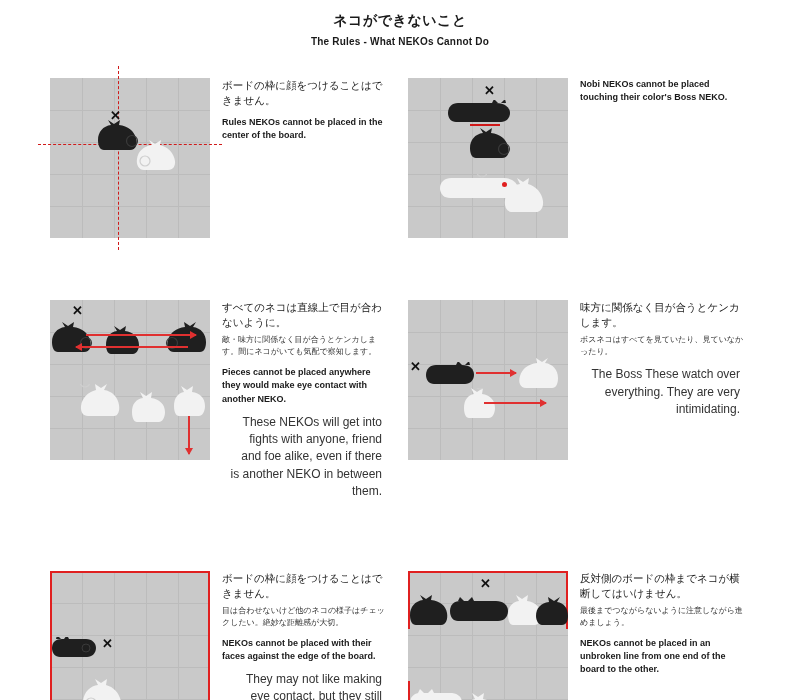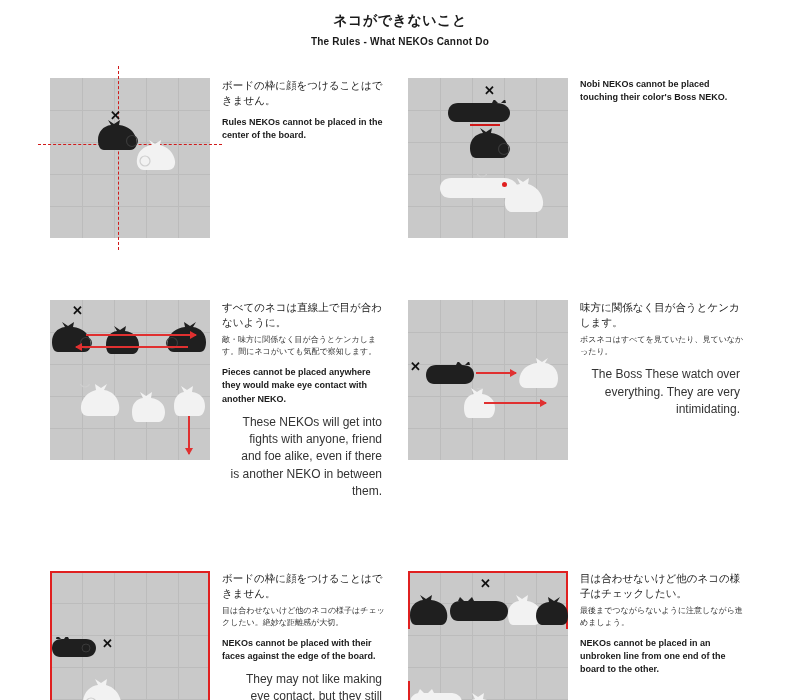--- a/index.html
+++ b/index.html
@@ -520,20 +520,20 @@
         </div>
 
         <div class="cat" style="left:56px; top:122px;">
           <svg width="34" height="32" viewBox="0 0 34 32">
             <path d="M5 32 C2 32 0 28 0 22 C0 13 4 7 11 6 L8 0 L14 4 L20 0 L19 6 C27 7 33 13 33 22 C33 28 30 32 27 32 Z" fill="#f2f2f2"></path>
           </svg>
         </div>
         <div class="marker-x" style="left:72px; top:6px;">✕</div>
       </div>
       <div class="text-col">
-        <p class="t-jp-main">目は合わせないけど他のネコの様子はチェックしたい。</p>
+        <p class="t-jp-main">反対側のボードの枠までネコが横断してはいけません。</p>
         <p class="t-jp-sub">最後までつながらないように注意しながら進めましょう。</p>
         <p class="t-en-main">NEKOs cannot be placed in an unbroken line from one end of the board to the other.</p>
       </div>
     </div>
   </div>
 
 </div>
 
 </body></html>

